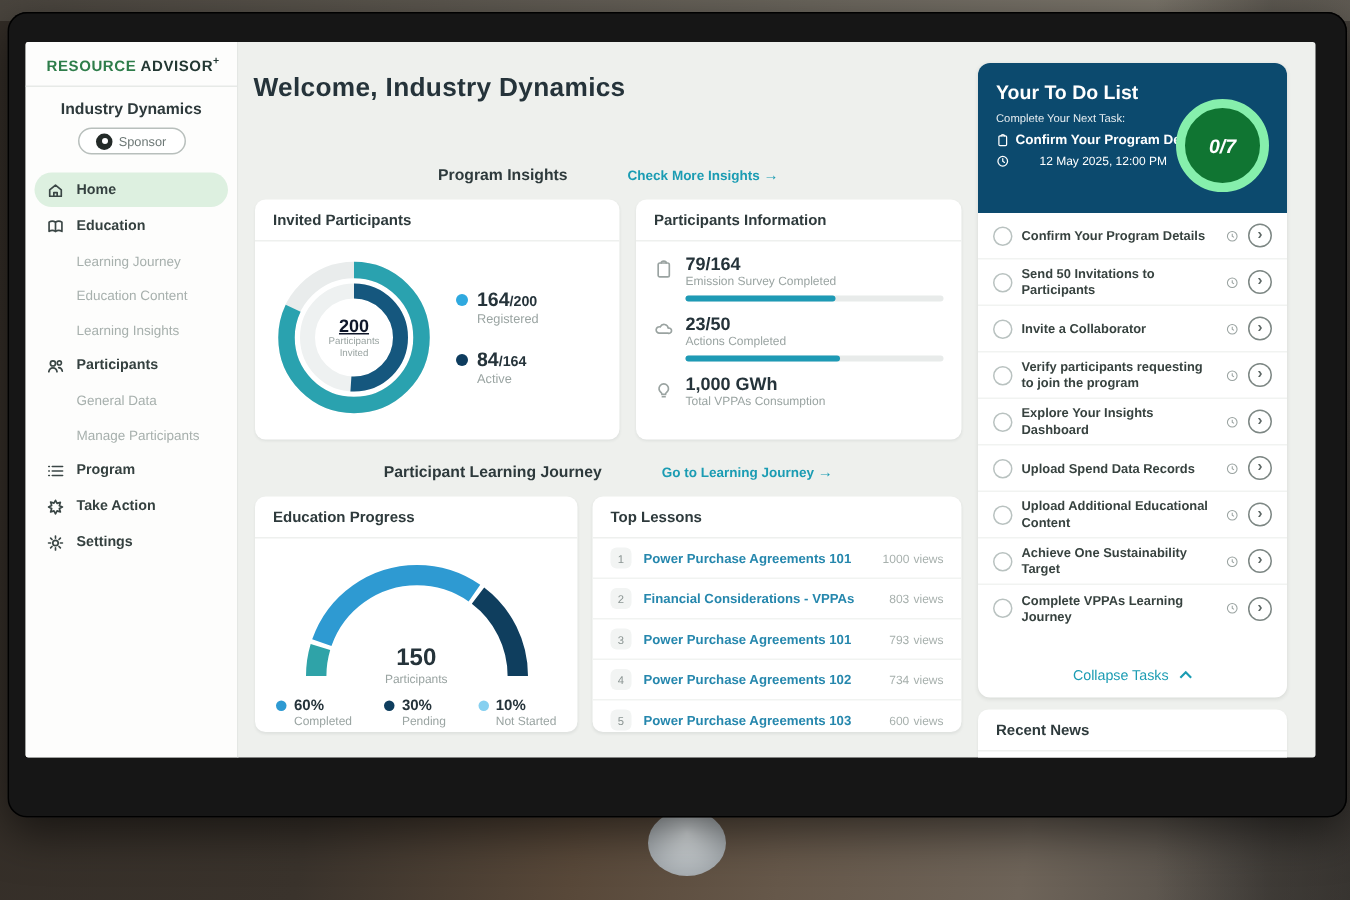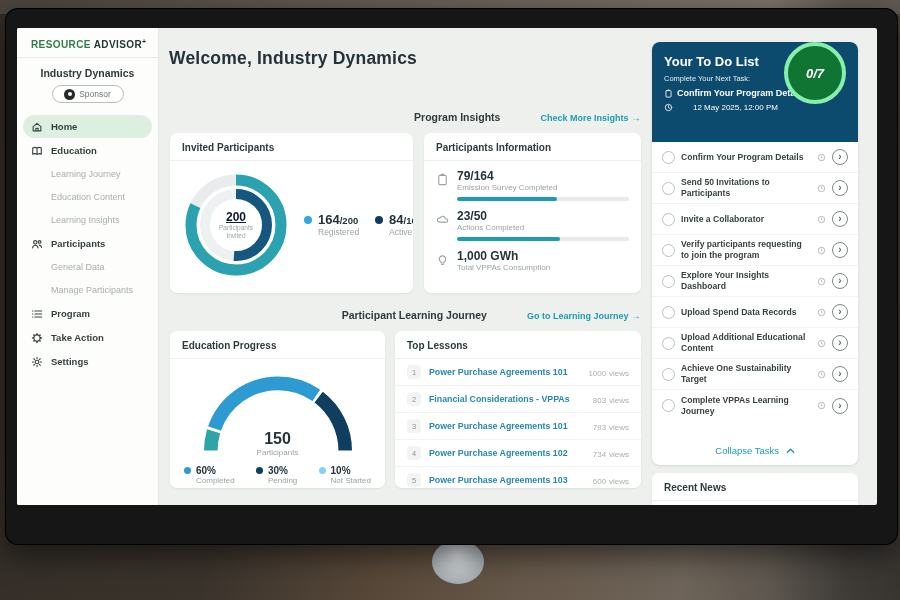--- a/index.html
+++ b/index.html
@@ -52,21 +52,21 @@
     color:#25333a; letter-spacing:.2px; }
   .filters { position:absolute; left:153px; top:54px; display:flex; gap:34px;
     align-items:center; }
   .filter { display:flex; align-items:center; gap:6px; }
   .filter .flabel { font-size:9.5px; color:#8d9795; }
   .filter .fvalue { font-size:9.5px; font-weight:700; color:#2e3a3c; }
   .chev { width:8px; height:5px; }
   .chev path { stroke:#4a5553; stroke-width:1.4; fill:none; }
 
   .sec-row { position:absolute; left:153px; width:471px; display:flex;
-    justify-content:flex-end; align-items:center;gap:40px; }
+    justify-content:center; align-items:center;gap:40px; }
   .sec-title { font-size:10.5px; font-weight:700; color:#2e3a3c; }
   .sec-link { font-size:9px; font-weight:700; color:#1b9cb3; cursor:pointer; }
   .sec-link .arr { font-size:10px; }
 
   .card { position:absolute; background:#fff; border-radius:7px;
     box-shadow:0 1px 2px rgba(40,50,45,.08); overflow:hidden; }
   .card-title { font-size:10px; font-weight:700; color:#2e3a3c; padding:9px 12px 7px;
     border-bottom:1px solid #eef0ee; }
 
   .c-invited { left:153px; top:105px; width:243px; height:160px; }
@@ -74,21 +74,21 @@
   .c-edu     { left:153px; top:303px; width:215px; height:157px; }
   .c-lessons { left:378px; top:303px; width:246px; height:157px; }
 
   
   .invited-body { display:flex; align-items:center; padding:8px 10px; gap:12px; }
   .donut-wrap { position:relative; width:112px; height:112px; }
   .donut-center { position:absolute; inset:0; display:flex; flex-direction:column;
     align-items:center; justify-content:center; text-align:center; }
   .donut-center .v { font-size:12px; font-weight:700; color:#0f172a;text-decoration:underline; }
   .donut-center .l { font-size:6.5px; color:#9aa4a2; width:52px; line-height:1.3; }
-  .legend-col { display:flex; flex-direction:row; gap:16px; }
+  .legend-col { display:flex; flex-direction:column; gap:16px; }
   .leg-item { display:flex; gap:6px; }
   .leg-dot { width:8px; height:8px; border-radius:50%; margin-top:3px; }
   .leg-val { font-size:13px; font-weight:700; color:#25333a; line-height:1.1; }
   .leg-val .den { font-size:9.5px; font-weight:700; color:#25333a; }
   .leg-lbl { font-size:8.5px; color:#9aa4a2; }
 
   
   .info-body { padding:8px 12px; }
   .stat { display:flex; gap:8px; margin-bottom:4px; }
   .stat svg { width:13px; height:13px; stroke:#9aa3a1; stroke-width:1.2; fill:none;
@@ -125,22 +125,22 @@
     overflow:hidden; display:flex; flex-direction:column; }
   .todo-head { background:#0c4a6e; color:#fff; padding:12px 12px 12px; position:relative;
     height:100px; flex:none; }
   .todo-title { font-size:13px; font-weight:700; }
   .todo-sub { font-size:7.5px; margin-top:5px; opacity:.9; }
   .todo-next { font-size:9px; font-weight:700; margin-top:5px; display:flex; gap:4px;
     align-items:center; }
   .todo-due { font-size:8px; margin-top:5px; display:flex; gap:20px; align-items:center; }
   .todo-head svg { width:9px; height:9px; stroke:#fff; stroke-width:1.3; fill:none;
     stroke-linecap:round; }
-  .ring { position:absolute; right:12px; top:0; width:62px; height:62px;
-    border-radius:50%; border:4px solid #86efac; background:#107532;
+  .ring { position:absolute; right:12px; top:24px; width:62px; height:62px;
+    border-radius:50%; border:6px solid #86efac; background:#107532;
     display:flex; align-items:center; justify-content:center;text-align:center; }
   .ring span { font-size:13px; font-weight:700; color:#fff; font-style:italic; }
   .tasks { flex:1; }
   .task { display:flex; align-items:center; gap:6px; min-height:31px; padding:4px 10px;
     border-bottom:1px solid #f1f3f1; }
   .task-check { width:13px; height:13px; border:1.4px solid #b9c2c0; border-radius:50%;
     flex:none; cursor:pointer; }
   .task-label { font-size:8.6px; font-weight:600; color:#37423f; flex:1; line-height:1.25; }
   .task svg.clk { width:9px; height:9px; stroke:#9aa3a1; stroke-width:1.1; fill:none; flex:none; }
   .task-go { width:16px; height:16px; border:1.4px solid #7d8784; border-radius:50%;

